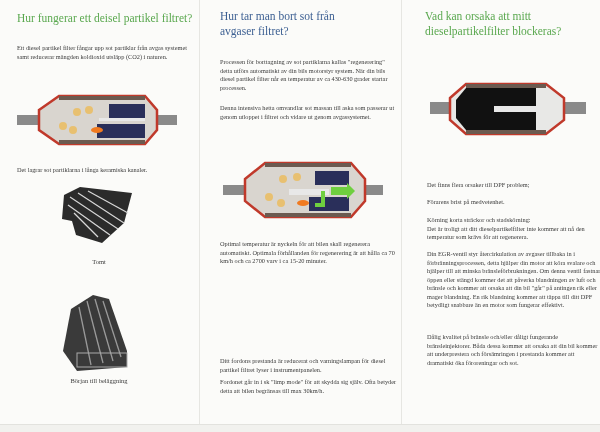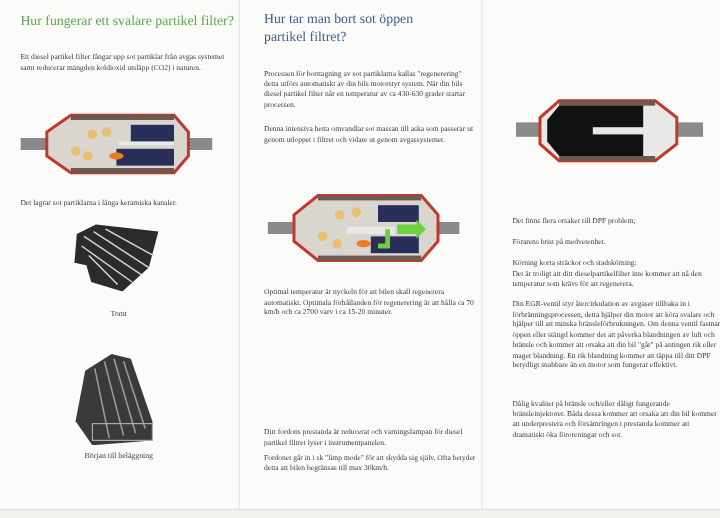--- a/index.html
+++ b/index.html
@@ -13,21 +13,21 @@
   .h-green{position:absolute;color:#5aa84f;font-size:11.5px;line-height:15px;margin:0;font-weight:normal;}
   .h-blue{position:absolute;color:#3c5f92;font-size:11.5px;line-height:15px;margin:0;font-weight:normal;}
   .p{position:absolute;font-size:6.3px;line-height:8.5px;margin:0;color:#3b3b3b;}
   .cap{position:absolute;font-size:6.5px;line-height:8px;margin:0;color:#3b3b3b;text-align:center;}
   .img{position:absolute;}
 </style>
 </head>
 <body>
 
 <div class="col col1">
-  <h2 class="h-green" style="left:17px;top:11px;width:180px;">Hur fungerar ett svalare partikel filter?</h2>
+  <h2 class="h-green" style="left:17px;top:11px;width:180px;">Hur fungerar ett deisel partikel filtret?</h2>
   <p class="p" style="left:17px;top:44px;width:170px;">Ett diesel partikel filter fångar upp sot partiklar från avgas systemet samt reducerar mängden koldioxid utsläpp (CO2) i naturen.</p>
 
   <svg class="img" style="left:17px;top:90px;" width="160" height="60" viewBox="0 0 160 60">
     <rect x="0" y="25" width="22" height="10" fill="#8a8a8a"></rect>
     <rect x="138" y="25" width="22" height="10" fill="#8a8a8a"></rect>
     <polygon points="22,20 42,6 128,6 140,20 140,40 128,54 42,54 22,40" fill="#d9d5cf" stroke="#c0392b" stroke-width="2.5"></polygon>
     <rect x="42" y="6" width="86" height="4" fill="#6b5a50"></rect>
     <rect x="42" y="50" width="86" height="4" fill="#6b5a50"></rect>
     <rect x="92" y="14" width="36" height="14" fill="#2a2f5a"></rect>
     <rect x="80" y="34" width="48" height="14" fill="#2a2f5a"></rect>
@@ -61,21 +61,21 @@
       <line x1="22" y1="16" x2="34" y2="74"></line>
     </g>
     <rect x="20" y="62" width="50" height="14" fill="none" stroke="#aaa" stroke-width="1"></rect>
   </svg>
   <p class="cap" style="left:0;top:377px;width:198px;">Början till beläggning</p>
 </div>
 
 <div class="fold" style="left:199px;"></div>
 
 <div class="col col2">
-  <h2 class="h-blue" style="left:19px;top:9px;width:150px;">Hur tar man bort sot öppen partikel filtret?</h2>
+  <h2 class="h-blue" style="left:19px;top:9px;width:150px;">Hur tar man bort sot från avgaser filtret?</h2>
   <p class="p" style="left:19px;top:58px;width:175px;">Processen för borttagning av sot partiklarna kallas "regenerering" detta utförs automatiskt av din bils motorstyr system. När din bils diesel partikel filter når en temperatur av ca 430-630 grader startar processen.</p>
   <p class="p" style="left:19px;top:104px;width:175px;">Denna intensiva hetta omvandlar sot massan till aska som passerar ut genom utloppet i filtret och vidare ut genom avgassystemet.</p>
 
   <svg class="img" style="left:22px;top:155px;" width="160" height="70" viewBox="0 0 160 70">
     <rect x="0" y="30" width="22" height="10" fill="#8a8a8a"></rect>
     <rect x="138" y="30" width="22" height="10" fill="#8a8a8a"></rect>
     <polygon points="22,24 42,8 128,8 142,24 142,46 128,62 42,62 22,46" fill="#d9d5cf" stroke="#c0392b" stroke-width="2.5"></polygon>
     <rect x="42" y="8" width="86" height="4" fill="#6b5a50"></rect>
     <rect x="42" y="58" width="86" height="4" fill="#6b5a50"></rect>
     <rect x="92" y="16" width="34" height="14" fill="#2a2f5a"></rect>
@@ -91,20 +91,21 @@
   </svg>
 
   <p class="p" style="left:19px;top:240px;width:175px;">Optimal temperatur är nyckeln för att bilen skall regenerera automatiskt. Optimala förhållanden för regenerering är att hålla ca 70 km/h och ca 2700 varv i ca 15-20 minuter.</p>
   <p class="p" style="left:19px;top:357px;width:175px;">Ditt fordons prestanda är reducerat och varningslampan för diesel partikel filtret lyser i instrumentpanelen.</p>
   <p class="p" style="left:19px;top:378px;width:178px;">Fordonet går in i sk "limp mode" för att skydda sig själv. Ofta betyder detta att bilen begränsas till max 30km/h.</p>
 </div>
 
 <div class="fold" style="left:401px;"></div>
 
 <div class="col col3">
+  <h2 class="h-green" style="left:22px;top:9px;width:170px;">Vad kan orsaka att mitt dieselpartikelfilter blockeras?</h2>
 
   <svg class="img" style="left:27px;top:80px;" width="156" height="58" viewBox="0 0 156 58">
     <rect x="0" y="22" width="22" height="12" fill="#8a8a8a"></rect>
     <rect x="134" y="22" width="22" height="12" fill="#8a8a8a"></rect>
     <polygon points="20,18 36,4 116,4 134,18 134,40 116,54 36,54 20,40" fill="#e8e8e6" stroke="#c0392b" stroke-width="2.5"></polygon>
     <rect x="36" y="4" width="80" height="4" fill="#6b5a50"></rect>
     <rect x="36" y="50" width="80" height="4" fill="#6b5a50"></rect>
     <polygon points="26,20 36,8 106,8 106,50 36,50 26,38" fill="#111"></polygon>
     <rect x="64" y="26" width="46" height="6" fill="#e8e8e8"></rect>
   </svg>

